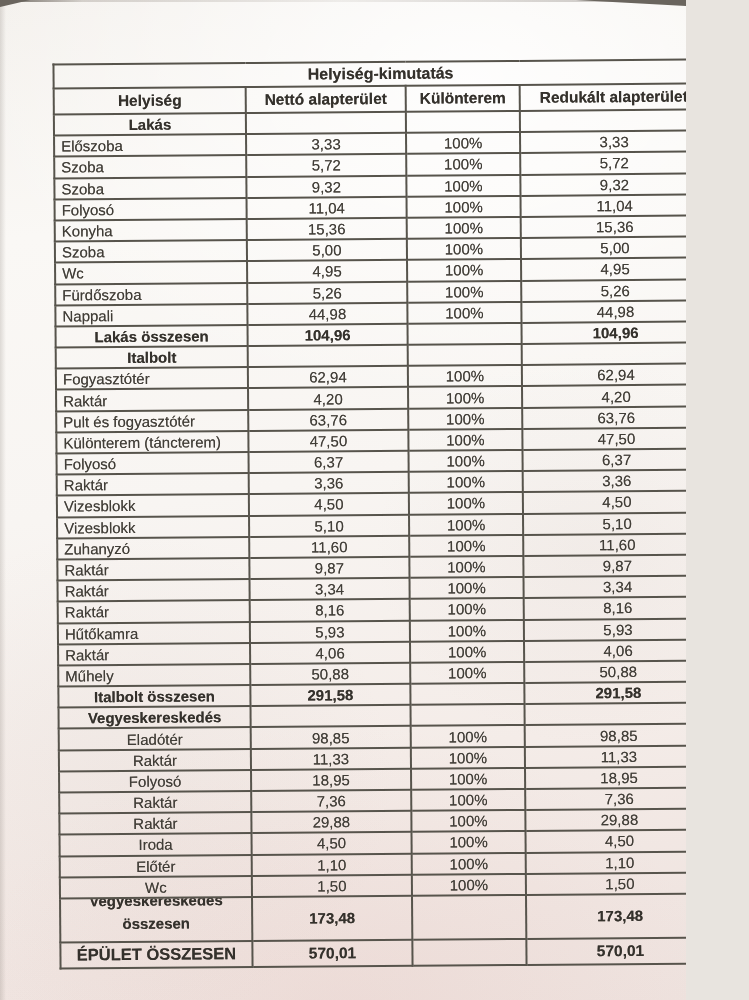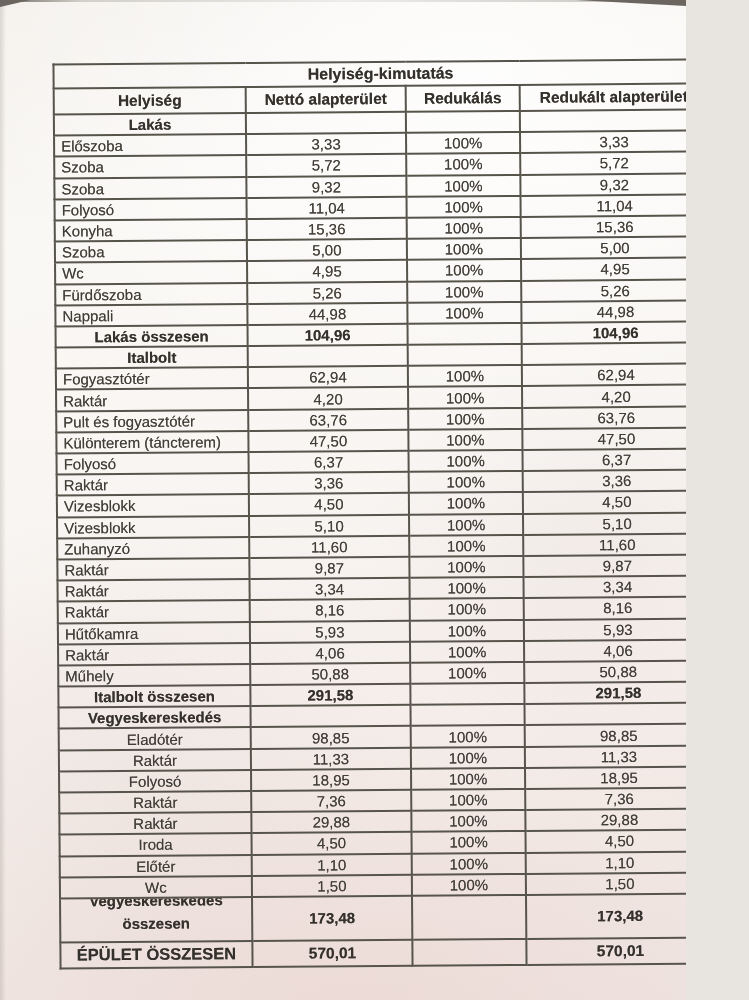--- a/index.html
+++ b/index.html
@@ -77,21 +77,21 @@
         <col style="width:114px">
         <col style="width:188px">
     </colgroup>
     <thead>
       <tr class="title-row">
         <th colspan="4">Helyiség-kimutatás</th>
       </tr>
       <tr class="header-row">
         <th>Helyiség</th>
         <th>Nettó alapterület</th>
-        <th>Redukálás</th>
+        <th>Különterem</th>
         <th>Redukált alapterület</th>
       </tr>
     </thead>
     <tbody id="table-body">
         <tr>
           <td class="sec-name">Lakás</td>
           <td></td>
           <td></td>
           <td></td>
         </tr>

